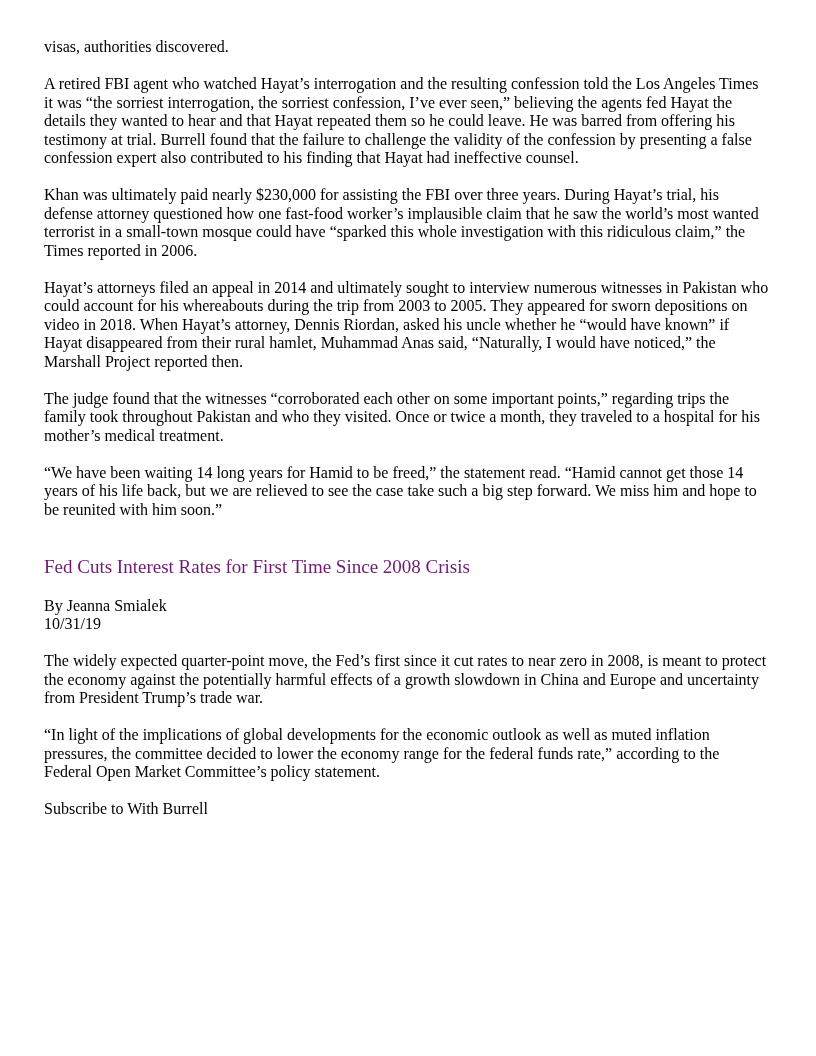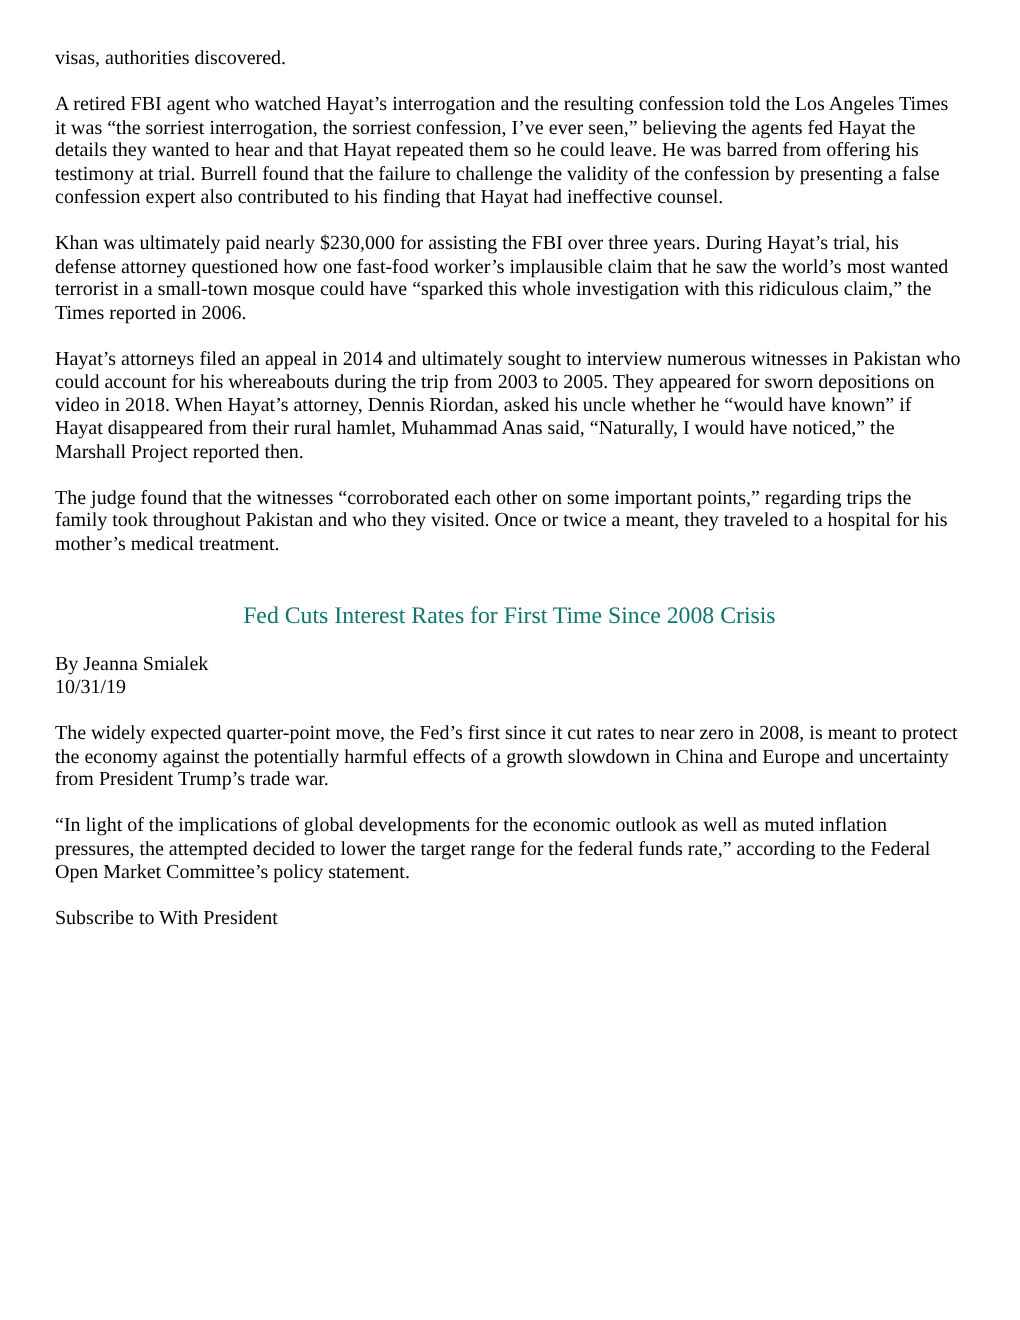--- a/index.html
+++ b/index.html
@@ -21,46 +21,46 @@
     overflow: hidden;
   }
   .page p {
     margin: 0 0 18.5px 0;
   }
   .article-heading {
     margin: 37px 0 18.5px 0;
     font-size: 19px;
     line-height: 22px;
     font-weight: normal;
-    color: #0f766e;
-    text-align: center;
+    color: #701a75;
   }
   .byline {
     margin: 0 0 18.5px 0;
   }
   .byline div {
     margin: 0;
   }
 </style>
 </head>
 <body>
 
 <div class="page">
 
   <p>visas, authorities discovered.</p>
   <p>A retired FBI agent who watched Hayat’s interrogation and the resulting confession told the Los Angeles Times it was “the sorriest interrogation, the sorriest confession, I’ve ever seen,” believing the agents fed Hayat the details they wanted to hear and that Hayat repeated them so he could leave. He was barred from offering his testimony at trial. Burrell found that the failure to challenge the validity of the confession by presenting a false confession expert also contributed to his finding that Hayat had ineffective counsel.</p>
   <p>Khan was ultimately paid nearly $230,000 for assisting the FBI over three years. During Hayat’s trial, his defense attorney questioned how one fast-food worker’s implausible claim that he saw the world’s most wanted terrorist in a small-town mosque could have “sparked this whole investigation with this ridiculous claim,” the Times reported in 2006.</p>
   <p>Hayat’s attorneys filed an appeal in 2014 and ultimately sought to interview numerous witnesses in Pakistan who could account for his whereabouts during the trip from 2003 to 2005. They appeared for sworn depositions on video in 2018. When Hayat’s attorney, Dennis Riordan, asked his uncle whether he “would have known” if Hayat disappeared from their rural hamlet, Muhammad Anas said, “Naturally, I would have noticed,” the Marshall Project reported then.</p>
-  <p>The judge found that the witnesses “corroborated each other on some important points,” regarding trips the family took throughout Pakistan and who they visited. Once or twice a meant, they traveled to a hospital for his mother’s medical treatment.</p>
+  <p>The judge found that the witnesses “corroborated each other on some important points,” regarding trips the family took throughout Pakistan and who they visited. Once or twice a month, they traveled to a hospital for his mother’s medical treatment.</p>
+  <p>“We have been waiting 14 long years for Hamid to be freed,” the statement read. “Hamid cannot get those 14 years of his life back, but we are relieved to see the case take such a big step forward. We miss him and hope to be reunited with him soon.”</p>
 
   <h2 class="article-heading">Fed Cuts Interest Rates for First Time Since 2008 Crisis</h2>
 
   <div class="byline">
     <div>By Jeanna Smialek</div>
     <div>10/31/19</div>
   </div>
 
   <p>The widely expected quarter-point move, the Fed’s first since it cut rates to near zero in 2008, is meant to protect the economy against the potentially harmful effects of a growth slowdown in China and Europe and uncertainty from President Trump’s trade war.</p>
-  <p>“In light of the implications of global developments for the economic outlook as well as muted inflation pressures, the attempted decided to lower the target range for the federal funds rate,” according to the Federal Open Market Committee’s policy statement.</p>
+  <p>“In light of the implications of global developments for the economic outlook as well as muted inflation pressures, the committee decided to lower the economy range for the federal funds rate,” according to the Federal Open Market Committee’s policy statement.</p>
 
-  <p>Subscribe to With President</p>
+  <p>Subscribe to With Burrell</p>
 
 </div>
 
 </body></html>

